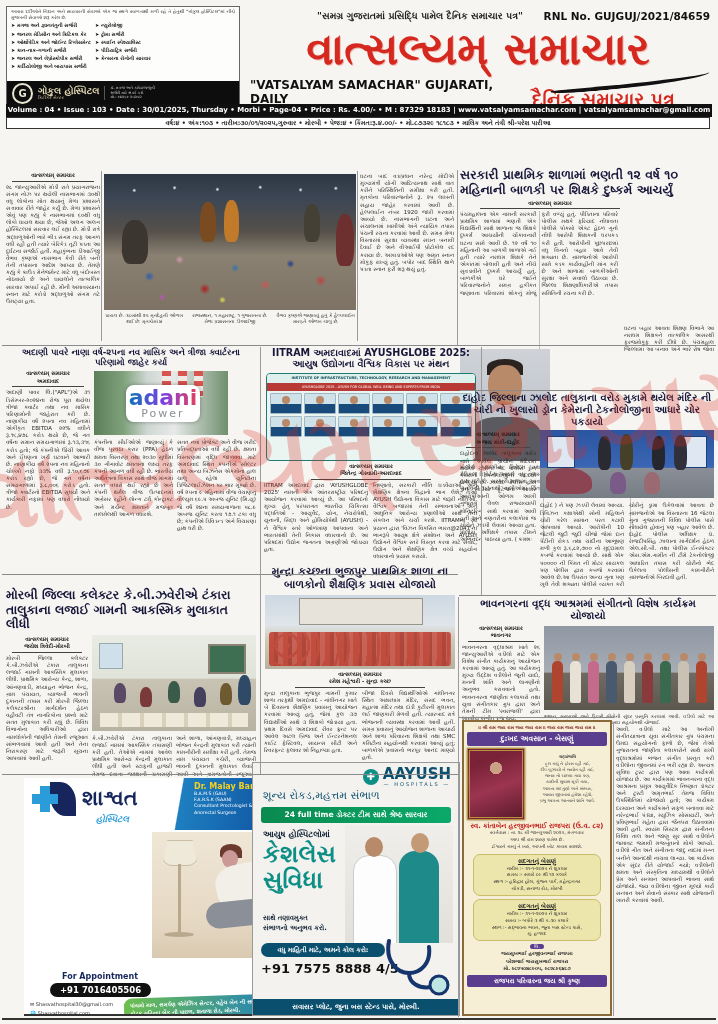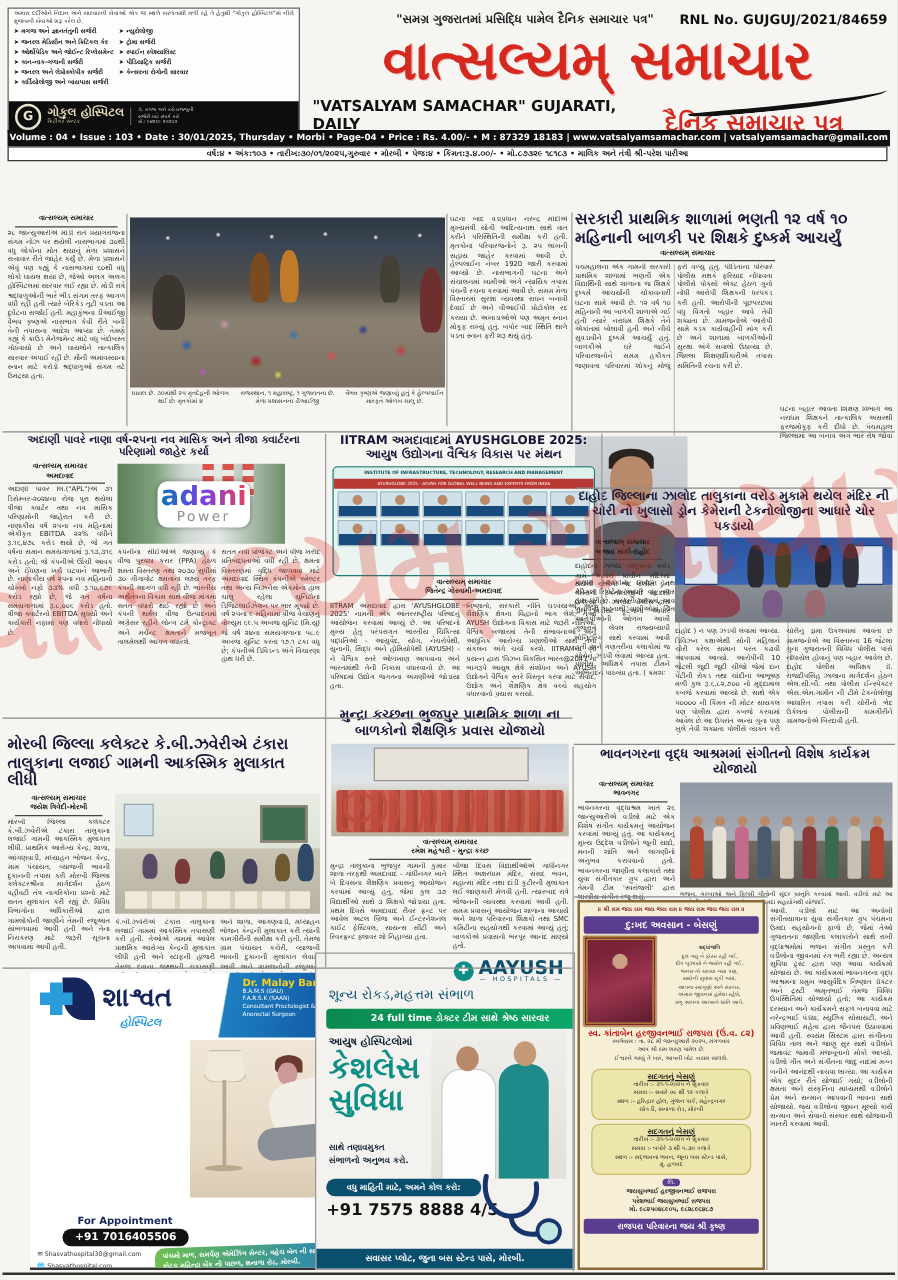--- a/index.html
+++ b/index.html
@@ -135,21 +135,21 @@
   .shv-phone{position:absolute;left:26px;top:205px;background:#111;color:#fff;font-weight:bold;font-size:8.5px;padding:2px 10px;border-radius:9px;}
   .shv-contacts{position:absolute;left:6px;top:222px;font-size:5px;color:#333;line-height:1.7;white-space:pre-line;}
   .shv-addr{position:absolute;right:0;top:218px;width:150px;background:linear-gradient(90deg,#6fbf4e,#1e7fc0);color:#fff;font-size:5.4px;line-height:1.5;padding:3px 6px;border-radius:8px 0 0 8px;transform:rotate(-2deg);white-space:pre-line;font-weight:bold;}
   
   .aay{left:252px;top:762px;width:208px;height:254px;background:#f3f2ef;border:1px solid #999;box-sizing:border-box;overflow:hidden;}
   .aay-logo{position:absolute;right:8px;top:4px;display:flex;gap:4px;align-items:center;}
   .aay-glyph{width:16px;height:16px;border-radius:50%;background:#0e8f86;color:#fff;font-size:10px;text-align:center;line-height:16px;font-weight:bold;}
   .aay-word{font-size:15px;font-weight:bold;color:#0b4f6e;line-height:1;}
   .aay-word small{display:block;font-size:5px;letter-spacing:2px;font-weight:normal;text-align:center;}
   .aay-h1{position:absolute;left:10px;top:26px;font-size:11px;font-weight:normal;color:#0b4f6e;}
-  .aay-band{position:absolute;left:8px;top:44px;width:190px;background:linear-gradient(90deg,#0a8a4f,#0aa96a);color:#fff;font-weight:bold;font-size:7.6px;text-align:center;padding:3px 12px;border-radius:3px;}
+  .aay-band{position:absolute;left:8px;top:44px;width:190px;background:linear-gradient(90deg,#0a8a4f,#0aa96a);color:#fff;font-weight:bold;font-size:7.6px;text-align:center;padding:3px 0;border-radius:3px;}
   .aay-photo{position:absolute;right:6px;top:62px;width:108px;height:118px;background:linear-gradient(180deg,#efeeea,#e2e0da);overflow:hidden;}
   .doc-coat{position:absolute;left:8px;top:30px;width:42px;height:88px;border-radius:16px 16px 0 0;background:#fdfdfd;border:1px solid #ccc;}
   .doc-head{position:absolute;left:20px;top:12px;width:18px;height:20px;border-radius:50%;background:#b98a6a;}
   .pat-body{position:absolute;right:14px;top:26px;width:40px;height:92px;border-radius:16px 16px 0 0;background:#1f8a8a;}
   .pat-head{position:absolute;right:24px;top:8px;width:18px;height:20px;border-radius:50%;background:#c49a76;}
   .aay-t1{position:absolute;left:10px;top:66px;font-size:8.5px;font-weight:bold;color:#123;}
   .aay-big{position:absolute;left:10px;top:78px;font-size:24px;font-weight:bold;color:#0e8f86;line-height:1.1;white-space:pre-line;}
   .aay-t2{position:absolute;left:10px;top:150px;font-size:6.8px;font-weight:bold;color:#123;white-space:pre-line;line-height:1.5;}
   .aay-callband{position:absolute;left:8px;top:180px;width:120px;background:#0b4f6e;color:#fff;font-size:6.6px;text-align:center;padding:3px 2px;border-radius:8px;font-weight:bold;}
   .aay-phone{position:absolute;left:8px;top:198px;font-size:13px;font-weight:bold;color:#111;}

